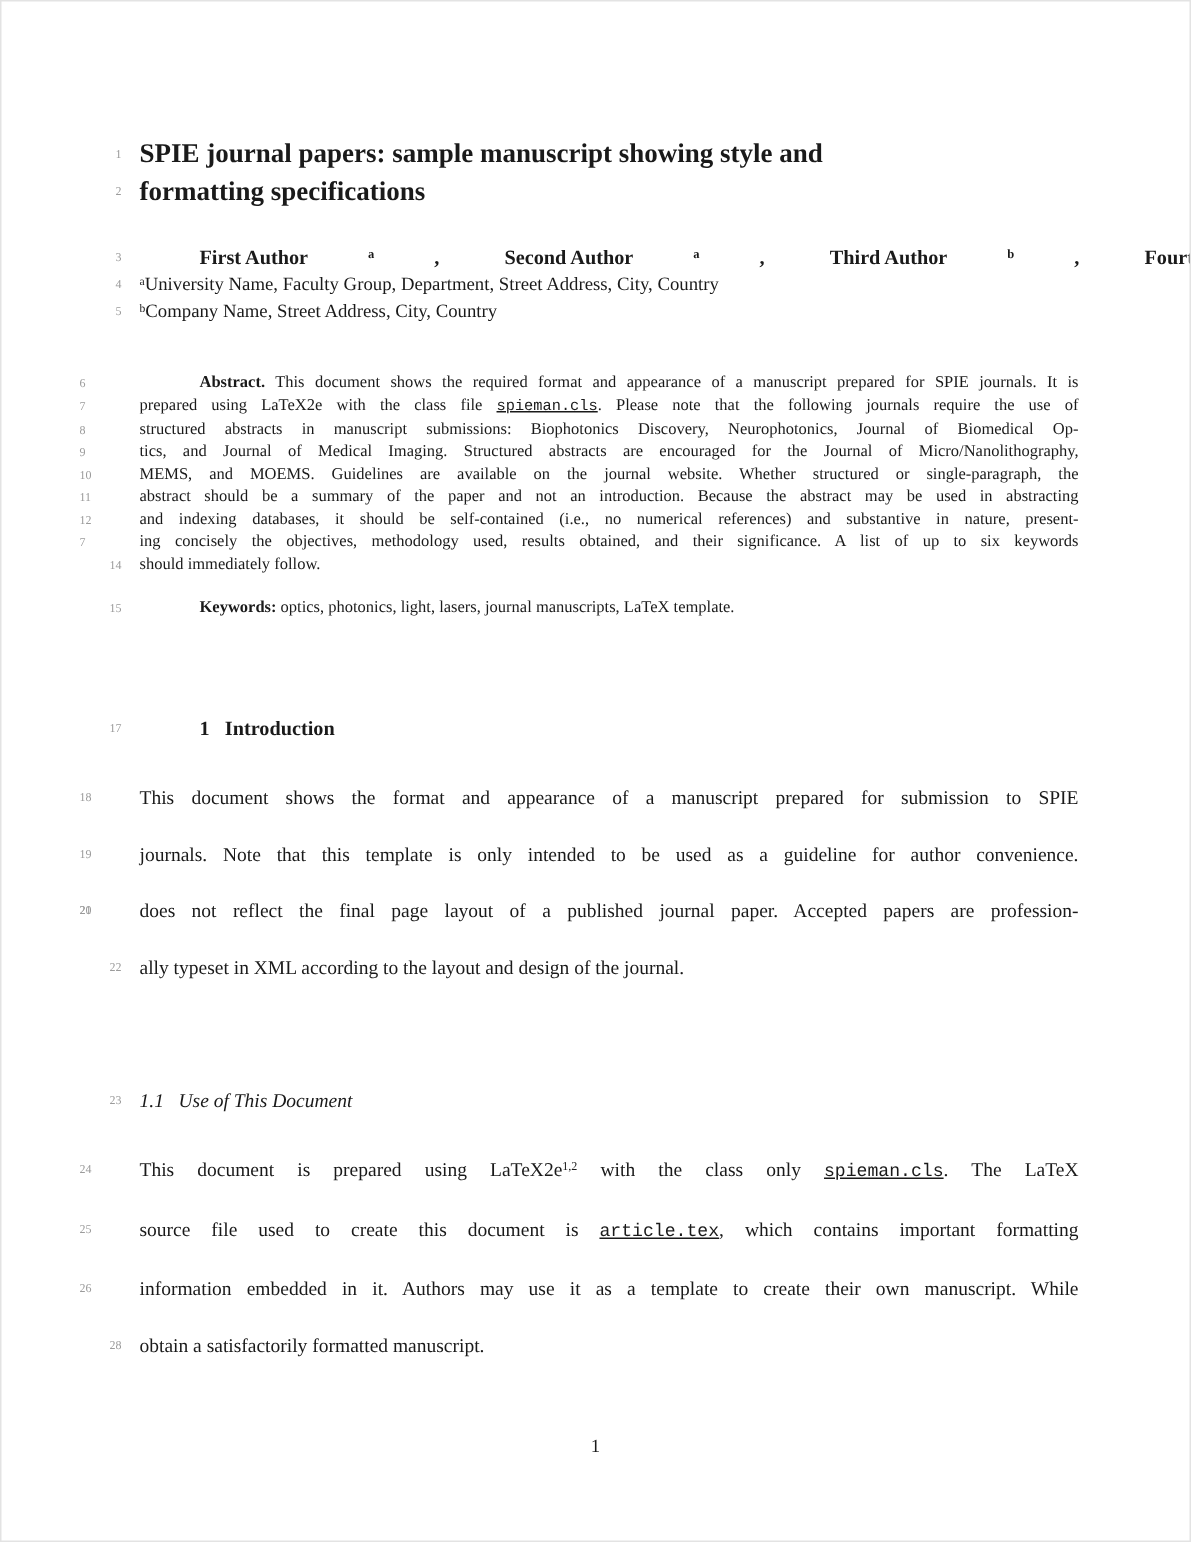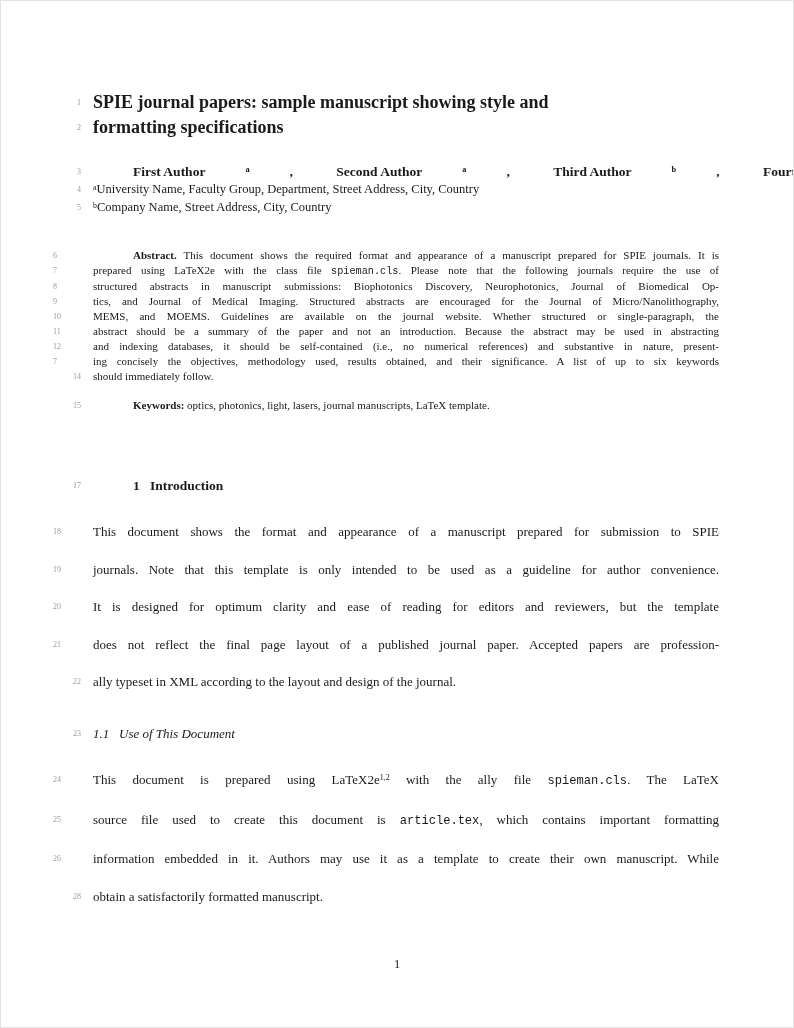--- a/index.html
+++ b/index.html
@@ -44,21 +44,21 @@
     text-align: right;
     font-size: 8px;
     font-weight: normal;
     font-style: normal;
     color: var(--ln-color, #9b9b9b);
     line-height: inherit;
   }
 
   .seg.b { font-weight: bold; margin-left: 40px; }
   .seg.i { }
-  .seg.m { font-family: "Liberation Mono", monospace; font-size: 0.93em; }
+  .seg.m { font-family: "Liberation Mono", monospace; font-size: 0.93em; text-decoration: underline; }
   .seg.sup { font-size: 0.62em; position: relative; top: -0.45em; }
   .seg.link { color: var(--link-color, #2d3bb3); text-decoration: underline; cursor: pointer; }
   a.seg.link { color: var(--link-color, #2d3bb3); }
 
   .page-number {
     position: absolute;
     left: 0;
     right: 0;
     top: 956px;
     text-align: center;
@@ -94,28 +94,28 @@
       </div>
       <div class="block blk-keywords">
         <div class="line"><span class="ln">15</span><span><span class="seg b">Keywords:</span><span class="seg"> optics, photonics, light, lasers, journal manuscripts, LaTeX template.</span></span></div>
       </div>
       <div class="block blk-section-1">
         <div class="line"><span class="ln">17</span><span><span class="seg b">1  Introduction</span></span></div>
       </div>
       <div class="block blk-para-1">
         <div class="line just"><span class="ln">18</span><span><span class="seg">This document shows the format and appearance of a manuscript prepared for submission to SPIE</span></span></div>
         <div class="line just"><span class="ln">19</span><span><span class="seg">journals. Note that this template is only intended to be used as a guideline for author convenience.</span></span></div>
-        <div class="line just"><span class="ln">20</span><span><span class="seg">It is designed for optimum clarity and ease of reading for editors and reviewers, but the template</span></span></div>
+        <div class="line just"><span class="ln">20</span></div>
         <div class="line just"><span class="ln">21</span><span><span class="seg">does not reflect the final page layout of a published journal paper. Accepted papers are profession-</span></span></div>
         <div class="line"><span class="ln">22</span><span><span class="seg">ally typeset in XML according to the layout and design of the journal.</span></span></div>
       </div>
       <div class="block blk-subsection-1-1">
         <div class="line"><span class="ln">23</span><span><span class="seg i">1.1  Use of This Document</span></span></div>
       </div>
       <div class="block blk-para-2">
-        <div class="line just"><span class="ln">24</span><span><span class="seg">This document is prepared using LaTeX2e</span><span class="seg sup">1,2</span><span class="seg"> with the ally file </span><span class="seg m">spieman.cls</span><span class="seg">. The LaTeX</span></span></div>
+        <div class="line just"><span class="ln">24</span><span><span class="seg">This document is prepared using LaTeX2e</span><span class="seg sup">1,2</span><span class="seg"> with the class only </span><span class="seg m">spieman.cls</span><span class="seg">. The LaTeX</span></span></div>
         <div class="line just"><span class="ln">25</span><span><span class="seg">source file used to create this document is </span><span class="seg m">article.tex</span><span class="seg">, which contains important formatting</span></span></div>
         <div class="line just"><span class="ln">26</span><span><span class="seg">information embedded in it. Authors may use it as a template to create their own manuscript. While</span></span></div>
         <div class="line"><span class="ln">28</span><span><span class="seg">obtain a satisfactorily formatted manuscript.</span></span></div>
       </div>
     </div>
   <div class="page-number">1</div>
 </div>
 
 </body></html>

